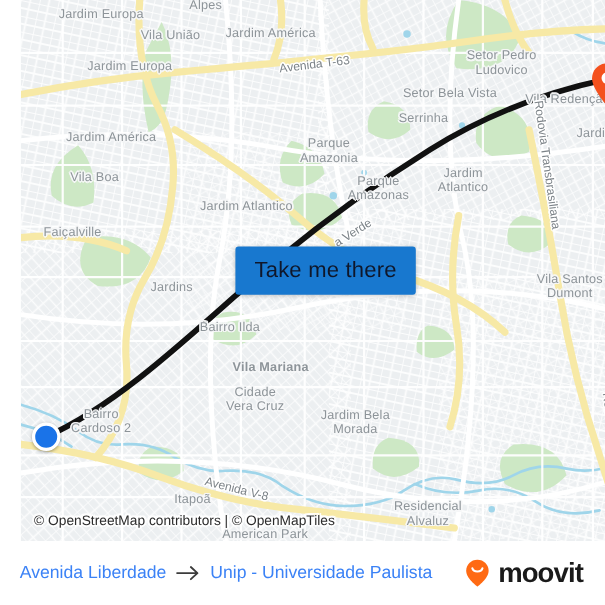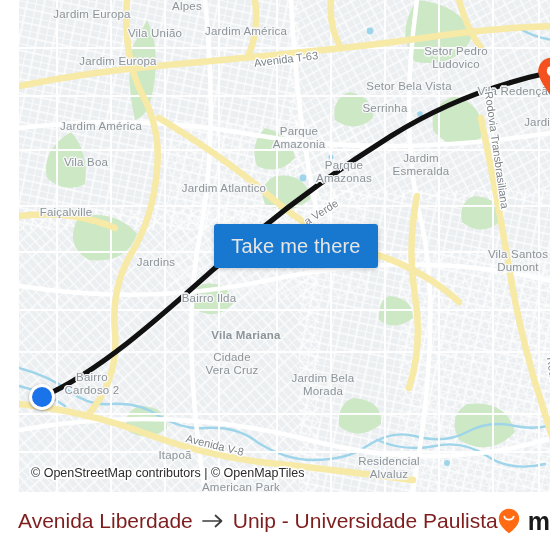--- a/index.html
+++ b/index.html
@@ -94,21 +94,21 @@
   }
 
   
   #take-me-there {
     position: absolute;
     left: 195px;
     top: 224px;
     width: 164px;
     height: 44px;
     background: #1878cf;
-    color: #e5e5e5;
+    color: #0f172a;
     border: none;
     border-radius: 3px;
     font-family: "Liberation Sans", sans-serif;
     font-size: 20px;
     font-weight: 400;
     letter-spacing: 0.2px;
     cursor: pointer;
     display: flex;
     align-items: center;
     justify-content: center;
@@ -144,24 +144,23 @@
     display: flex;
     align-items: center;
     box-sizing: border-box;
     padding: 0 16px 0 18px;
   }
 
   #trip-summary {
     display: flex;
     align-items: center;
     flex: 1;
-    font-size: 21px;
-    color: #7f1d1d;
+    font-size: 16px;
+    color: #3b82f6;
     white-space: nowrap;
-    justify-content: flex-end;
   }
 
   #trip-arrow {
     margin: 0 9px;
     display: inline-flex;
     align-items: center;
     color: #3c3c3c;
   }
 
   #moovit-logo {
@@ -313,21 +312,21 @@
         <div class="map-label" style="left: 366px; top: 108px;">Serrinha</div>
         <div class="map-label" style="left: 497px; top: 91px;">Vila Redenção</div>
         <div class="map-label" style="left: 82px; top: 126px;">Jardim América</div>
         <div class="map-label" style="left: 280px; top: 138px;">Parque
 Amazonia</div>
         <div class="map-label" style="left: 528px; top: 122px;">Jardim d</div>
         <div class="map-label" style="left: 67px; top: 162px; text-align: right;">Vila Boa</div>
         <div class="map-label" style="left: 325px; top: 172px;">Parque
 Amazonas</div>
         <div class="map-label" style="left: 402px; top: 165px;">Jardim
-Esmeralda</div>
+Atlantico</div>
         <div class="map-label" style="left: 205px; top: 188px;">Jardim Atlantico</div>
         <div class="map-label" style="left: 545px; top: 181px;">Pa</div>
         <div class="map-label" style="left: 47px; top: 212px;">Faiçalville</div>
         <div class="map-label" style="left: 137px; top: 262px;">Jardins</div>
         <div class="map-label" style="left: 499px; top: 261px;">Vila Santos
 Dumont</div>
         <div class="map-label" style="left: 190px; top: 298px;">Bairro Ilda</div>
         <div class="map-label" style="left: 227px; top: 335px; font-weight: bold;">Vila Mariana</div>
         <div class="map-label" style="left: 213px; top: 364px;">Cidade
 Vera Cruz</div>

